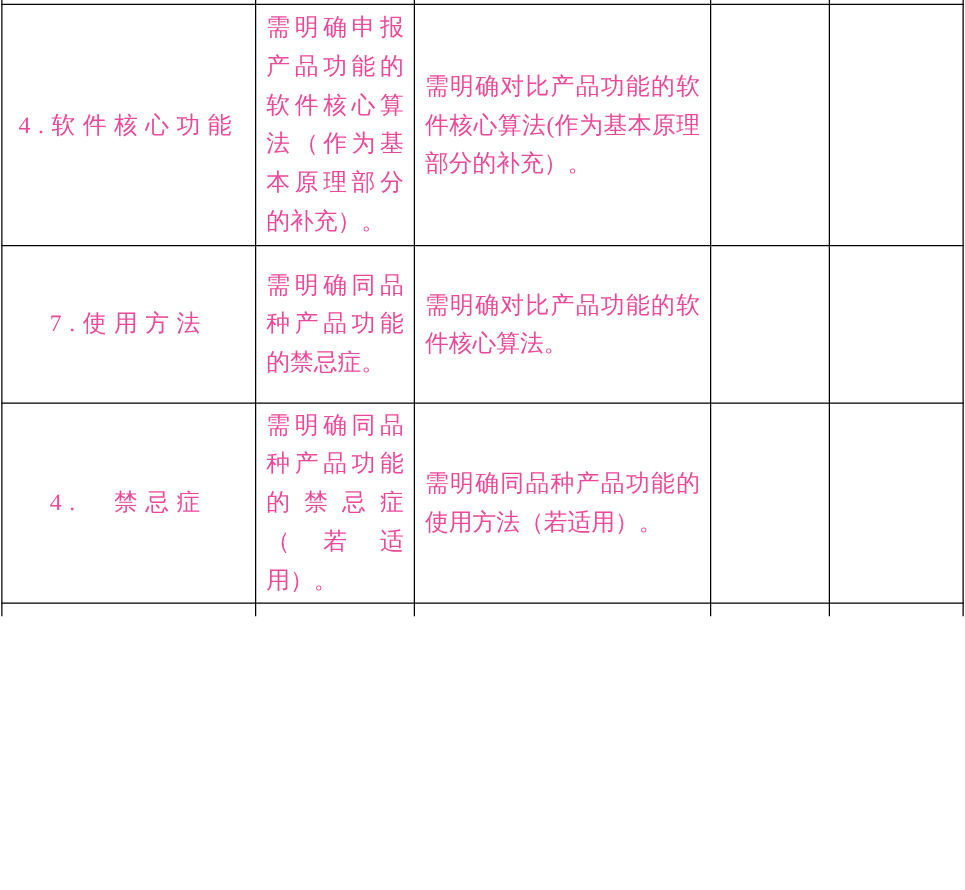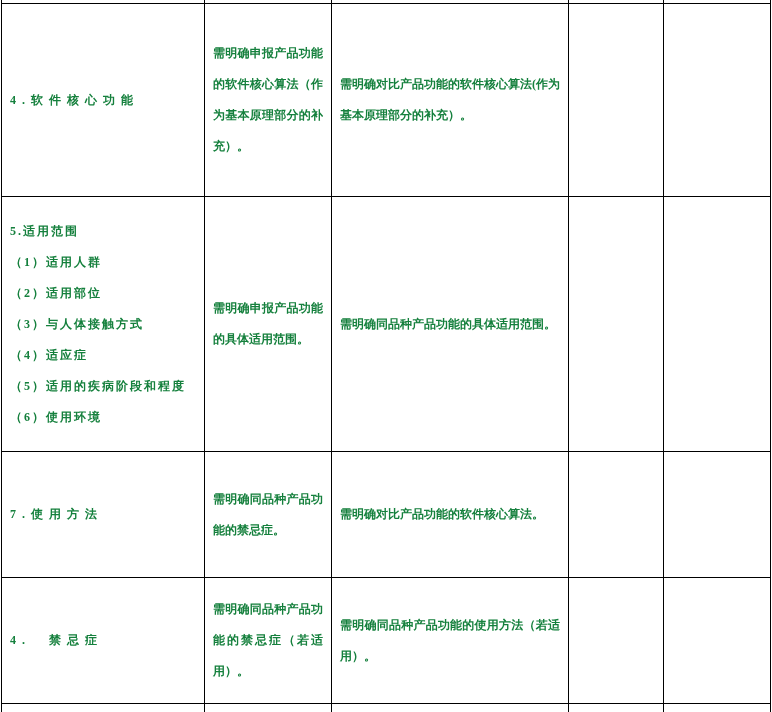--- a/index.html
+++ b/index.html
@@ -20,40 +20,39 @@
   table.req-table {
     border-collapse: collapse;
     table-layout: fixed;
     margin-left: 1px;
     width: 769px;
   }
   table.req-table td {
     border: 1px solid #000000;
     vertical-align: middle;
     padding: 2px 8px;
-    font-size: 12px;
+    font-size: 19px;
     line-height: 31px;
-    color: #15803d;
+    color: #ec4899;
     overflow: hidden;
     word-break: break-all;
-    font-weight: bold;
   }
   
   tr.sliver-top td {
     border-top: none;
     height: 3px;
     padding: 0;
   }
   tr.sliver-bottom td {
     border-bottom: none;
     height: 10px;
     padding: 0;
   }
   td.cell-item {
-    text-align: left;
+    text-align: center;
     padding-left: 9px;
     white-space: pre-line;
   }
   td.cell-item.single-line {
     letter-spacing: 6px;
   }
   td.cell-item.multi-line {
     letter-spacing: 2px;
     line-height: 31px;
   }
@@ -88,33 +87,20 @@
       </tr>
 
       <tr class="row-1">
         <td class="cell-item single-line">4.软件核心功能</td>
         <td class="cell-req">需明确申报产品功能的软件核心算法（作为基本原理部分的补充）。</td>
         <td class="cell-req">需明确对比产品功能的软件核心算法(作为基本原理部分的补充）。</td>
         <td></td>
         <td></td>
       </tr>
 
-      <tr class="row-2">
-        <td class="cell-item multi-line">5.适用范围
-（1）适用人群
-（2）适用部位
-（3）与人体接触方式
-（4）适应症
-（5）适用的疾病阶段和程度
-（6）使用环境</td>
-        <td class="cell-req">需明确申报产品功能的具体适用范围。</td>
-        <td class="cell-req">需明确同品种产品功能的具体适用范围。</td>
-        <td></td>
-        <td></td>
-      </tr>
 
       <tr class="row-3">
         <td class="cell-item single-line">7.使用方法</td>
         <td class="cell-req">需明确同品种产品功能的禁忌症。</td>
         <td class="cell-req">需明确对比产品功能的软件核心算法。</td>
         <td></td>
         <td></td>
       </tr>
 
       <tr class="row-4">

